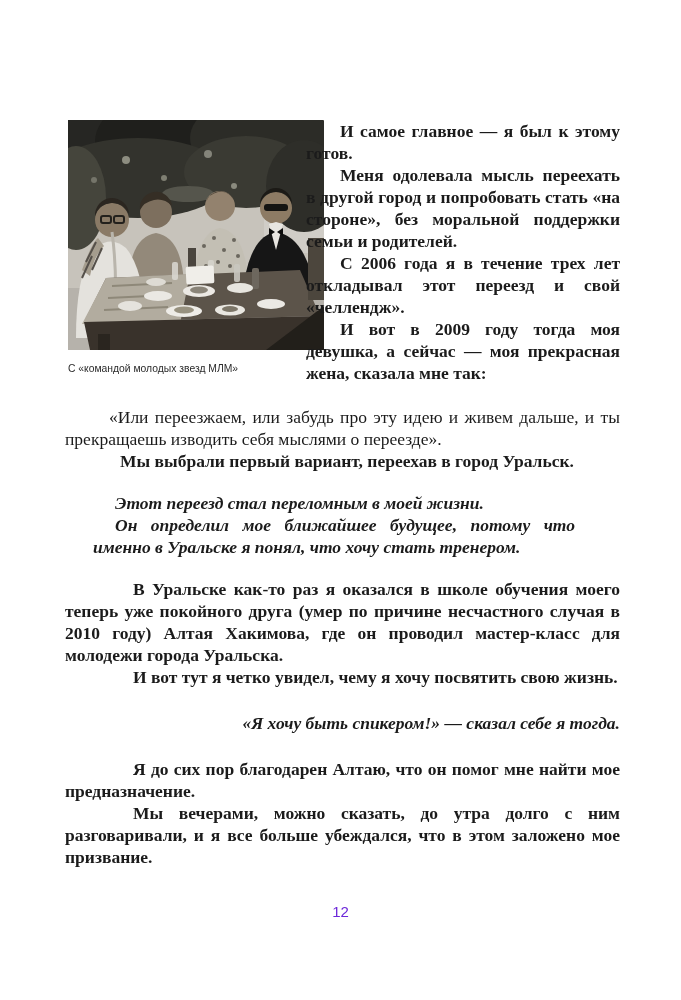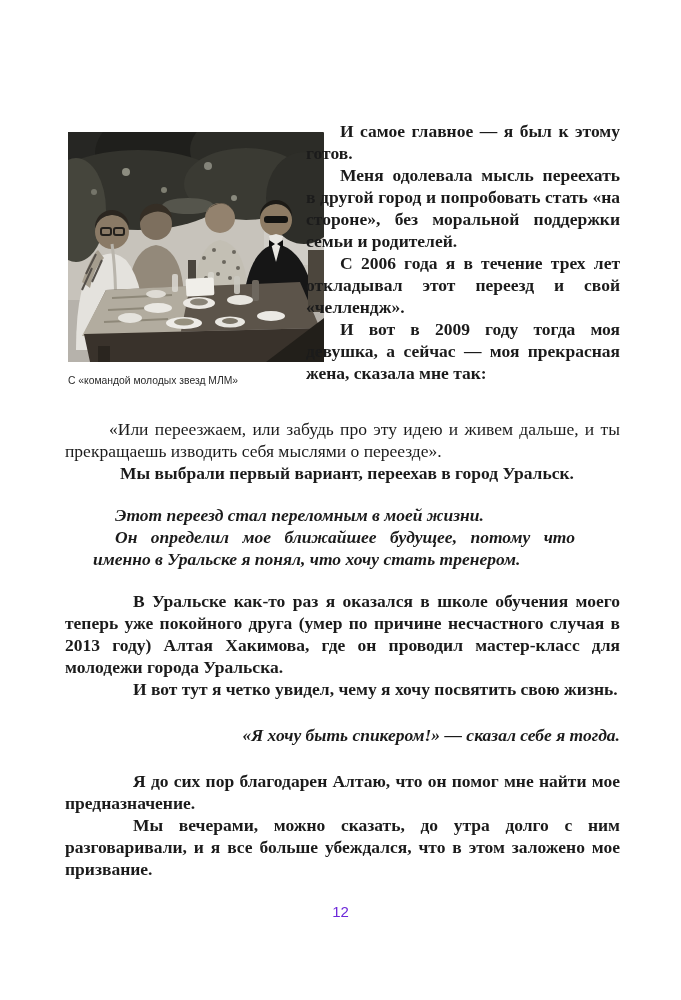--- a/index.html
+++ b/index.html
@@ -25,21 +25,21 @@
     line-height: 22px;
     text-align: justify;
     hyphens: auto;
     font-weight: bold;
     -webkit-hyphens: auto;
   }
   
   .figure {
     float: left;
     width: 224px;
-    margin: 12px 14px 30px 3px;
+    margin: 0 14px 30px 3px;
   }
   .photo-frame {
     width: 256px;
     height: 230px;
     overflow: hidden;
     background: #b8b4ae;
   }
   .photo-frame svg { display: block; }
   .caption {
     margin-top: 12px;
@@ -202,21 +202,21 @@
     <p class="wrapped">И вот в 2009 году тогда моя девушка, а сейчас — моя прекрасная жена, сказала мне так:</p>
 
     <p class="quote-bold">«Или переезжаем, или забудь про эту идею и живем дальше, и ты прекращаешь изводить себя мыслями о переезде».</p>
     <p class="after-quote">Мы выбрали первый вариант, переехав в город Уральск.</p>
 
     <div class="italic-block">
       <p>Этот переезд стал переломным в моей жизни.</p>
       <p>Он определил мое ближайшее будущее, потому что именно в Уральске я понял, что хочу стать тренером.</p>
     </div>
 
-    <p class="plain">В Уральске как-то раз я оказался в школе обучения моего теперь уже покойного друга (умер по причине несчастного случая в 2013 году) Алтая Хакимова, где он проводил мастер-класс для молодежи города Уральска.</p>
+    <p class="plain">В Уральске как-то раз я оказался в школе обучения моего теперь уже покойного друга (умер по причине несчастного случая в 2010 году) Алтая Хакимова, где он проводил мастер-класс для молодежи города Уральска.</p>
     <p class="plain">И вот тут я четко увидел, чему я хочу посвятить свою жизнь.</p>
 
     <p class="speaker-quote">«Я хочу быть спикером!» — сказал себе я тогда.</p>
 
     <p class="plain">Я до сих пор благодарен Алтаю, что он помог мне найти мое предназначение.</p>
     <p class="plain">Мы вечерами, можно сказать, до утра долго с ним разговаривали, и я все больше убеждался, что в этом заложено мое призвание.</p>
 
   </div>
 
   <div class="page-number">12</div>

